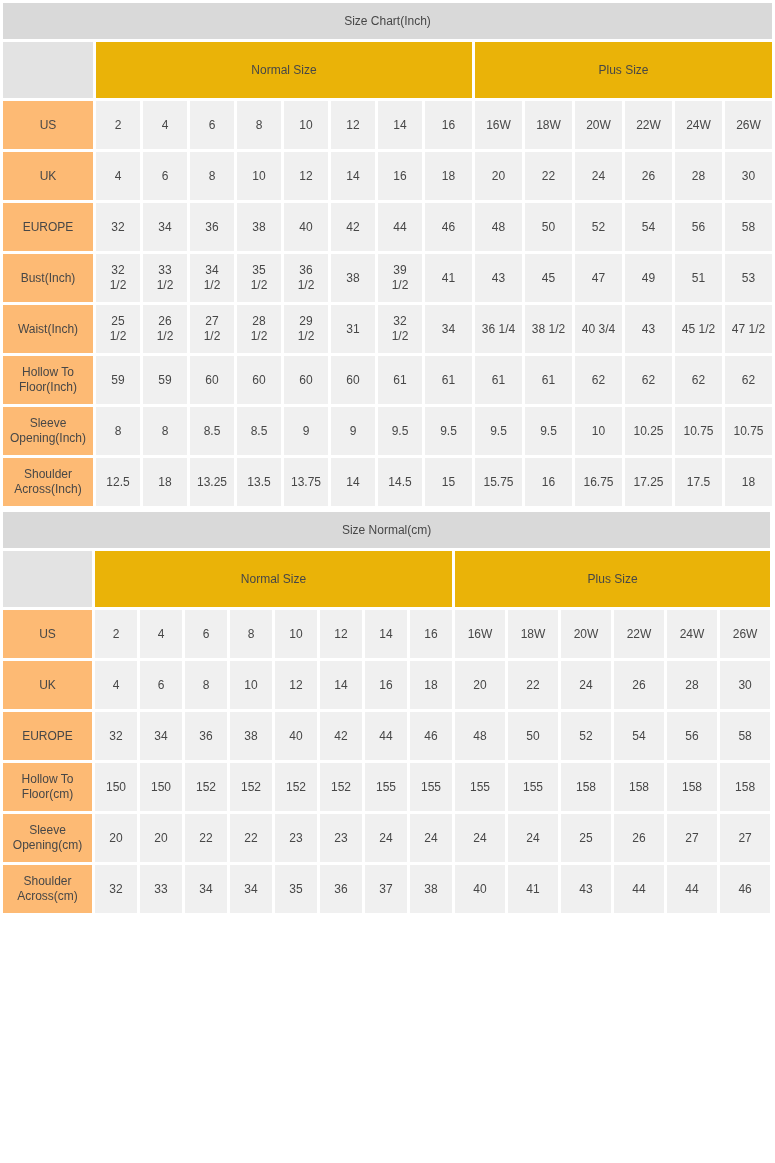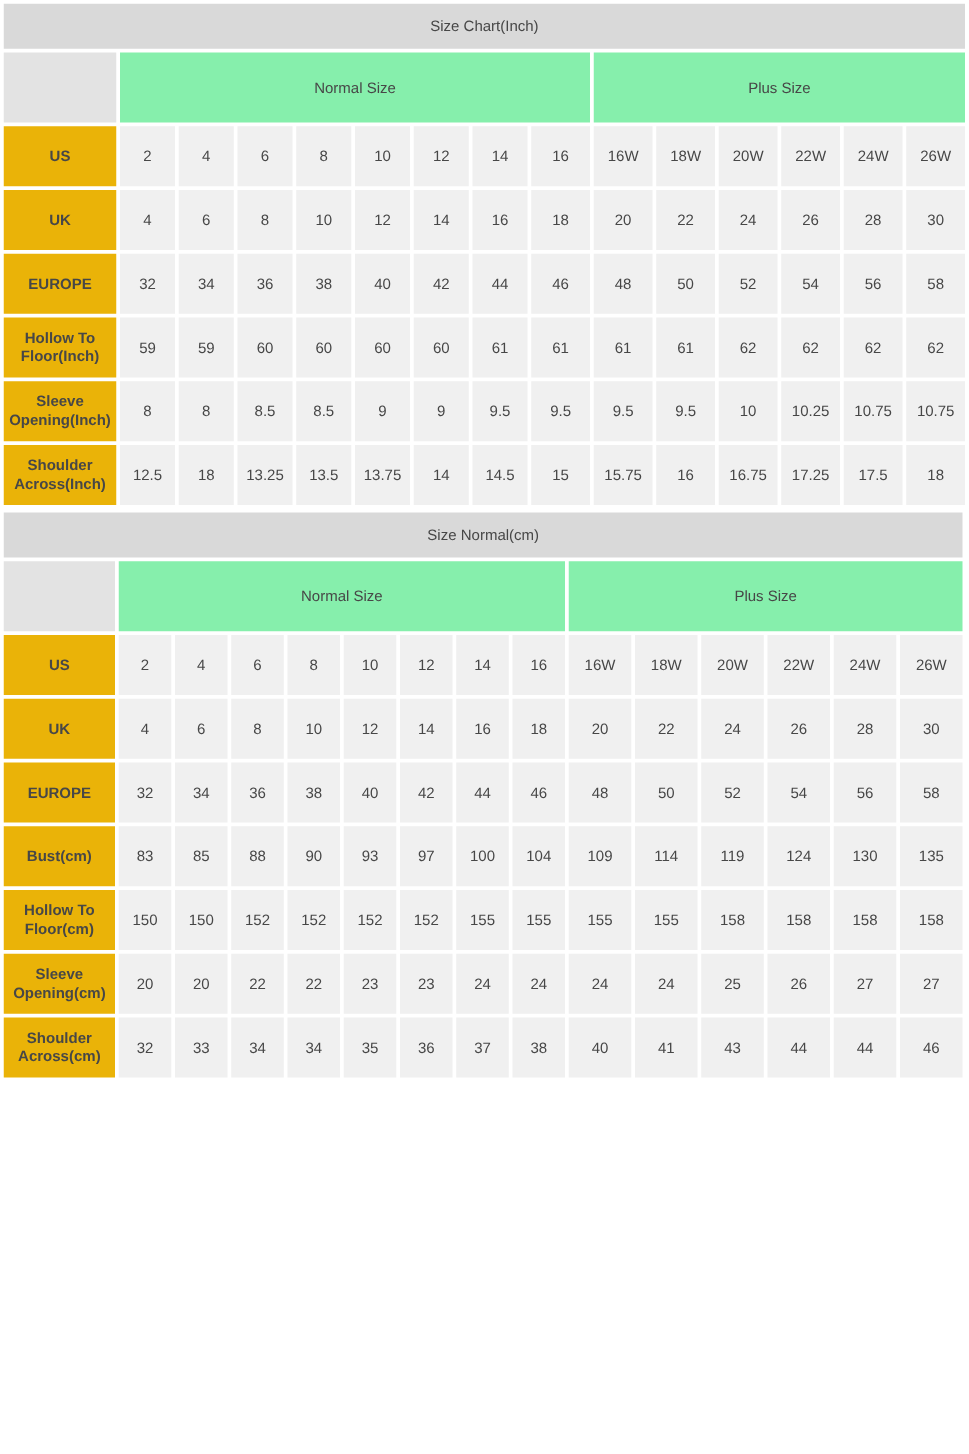--- a/index.html
+++ b/index.html
@@ -27,31 +27,30 @@
   }
   td.title {
     background: #d9d9d9;
     height: 32px;
     font-size: 17px;
     color: #3d3d3d;
     white-space: nowrap;
     margin-top: 20px;
   }
   td.group {
-    background: #86efac;
+    background: #eab308;
     height: 52px;
     font-size: 13px;
   }
   td.corner {
     background: #e3e3e3;
   }
   td.label {
-    background: #eab308;
+    background: #fdba74;
     height: 44px;
-    font-weight: bold;
   }
   td.cell {
     background: #f0f0f0;
     height: 44px;
   }
 </style>
 </head>
 <body>
 
 <div class="page">
@@ -125,20 +124,66 @@
           <td class="cell">40</td>
           <td class="cell">42</td>
           <td class="cell">44</td>
           <td class="cell">46</td>
           <td class="cell">48</td>
           <td class="cell">50</td>
           <td class="cell">52</td>
           <td class="cell">54</td>
           <td class="cell">56</td>
           <td class="cell">58</td>
+        </tr>
+        <tr>
+          <td class="label">Bust(Inch)</td>
+          <td class="cell">32
+1/2</td>
+          <td class="cell">33
+1/2</td>
+          <td class="cell">34
+1/2</td>
+          <td class="cell">35
+1/2</td>
+          <td class="cell">36
+1/2</td>
+          <td class="cell">38</td>
+          <td class="cell">39
+1/2</td>
+          <td class="cell">41</td>
+          <td class="cell">43</td>
+          <td class="cell">45</td>
+          <td class="cell">47</td>
+          <td class="cell">49</td>
+          <td class="cell">51</td>
+          <td class="cell">53</td>
+        </tr>
+        <tr>
+          <td class="label">Waist(Inch)</td>
+          <td class="cell">25
+1/2</td>
+          <td class="cell">26
+1/2</td>
+          <td class="cell">27
+1/2</td>
+          <td class="cell">28
+1/2</td>
+          <td class="cell">29
+1/2</td>
+          <td class="cell">31</td>
+          <td class="cell">32
+1/2</td>
+          <td class="cell">34</td>
+          <td class="cell">36 1/4</td>
+          <td class="cell">38 1/2</td>
+          <td class="cell">40 3/4</td>
+          <td class="cell">43</td>
+          <td class="cell">45 1/2</td>
+          <td class="cell">47 1/2</td>
         </tr>
         <tr>
           <td class="label">Hollow To
 Floor(Inch)</td>
           <td class="cell">59</td>
           <td class="cell">59</td>
           <td class="cell">60</td>
           <td class="cell">60</td>
           <td class="cell">60</td>
           <td class="cell">60</td>
@@ -261,37 +306,20 @@
           <td class="cell">44</td>
           <td class="cell">46</td>
           <td class="cell">48</td>
           <td class="cell">50</td>
           <td class="cell">52</td>
           <td class="cell">54</td>
           <td class="cell">56</td>
           <td class="cell">58</td>
         </tr>
         <tr>
-          <td class="label">Bust(cm)</td>
-          <td class="cell">83</td>
-          <td class="cell">85</td>
-          <td class="cell">88</td>
-          <td class="cell">90</td>
-          <td class="cell">93</td>
-          <td class="cell">97</td>
-          <td class="cell">100</td>
-          <td class="cell">104</td>
-          <td class="cell">109</td>
-          <td class="cell">114</td>
-          <td class="cell">119</td>
-          <td class="cell">124</td>
-          <td class="cell">130</td>
-          <td class="cell">135</td>
-        </tr>
-        <tr>
           <td class="label">Hollow To
 Floor(cm)</td>
           <td class="cell">150</td>
           <td class="cell">150</td>
           <td class="cell">152</td>
           <td class="cell">152</td>
           <td class="cell">152</td>
           <td class="cell">152</td>
           <td class="cell">155</td>
           <td class="cell">155</td>

